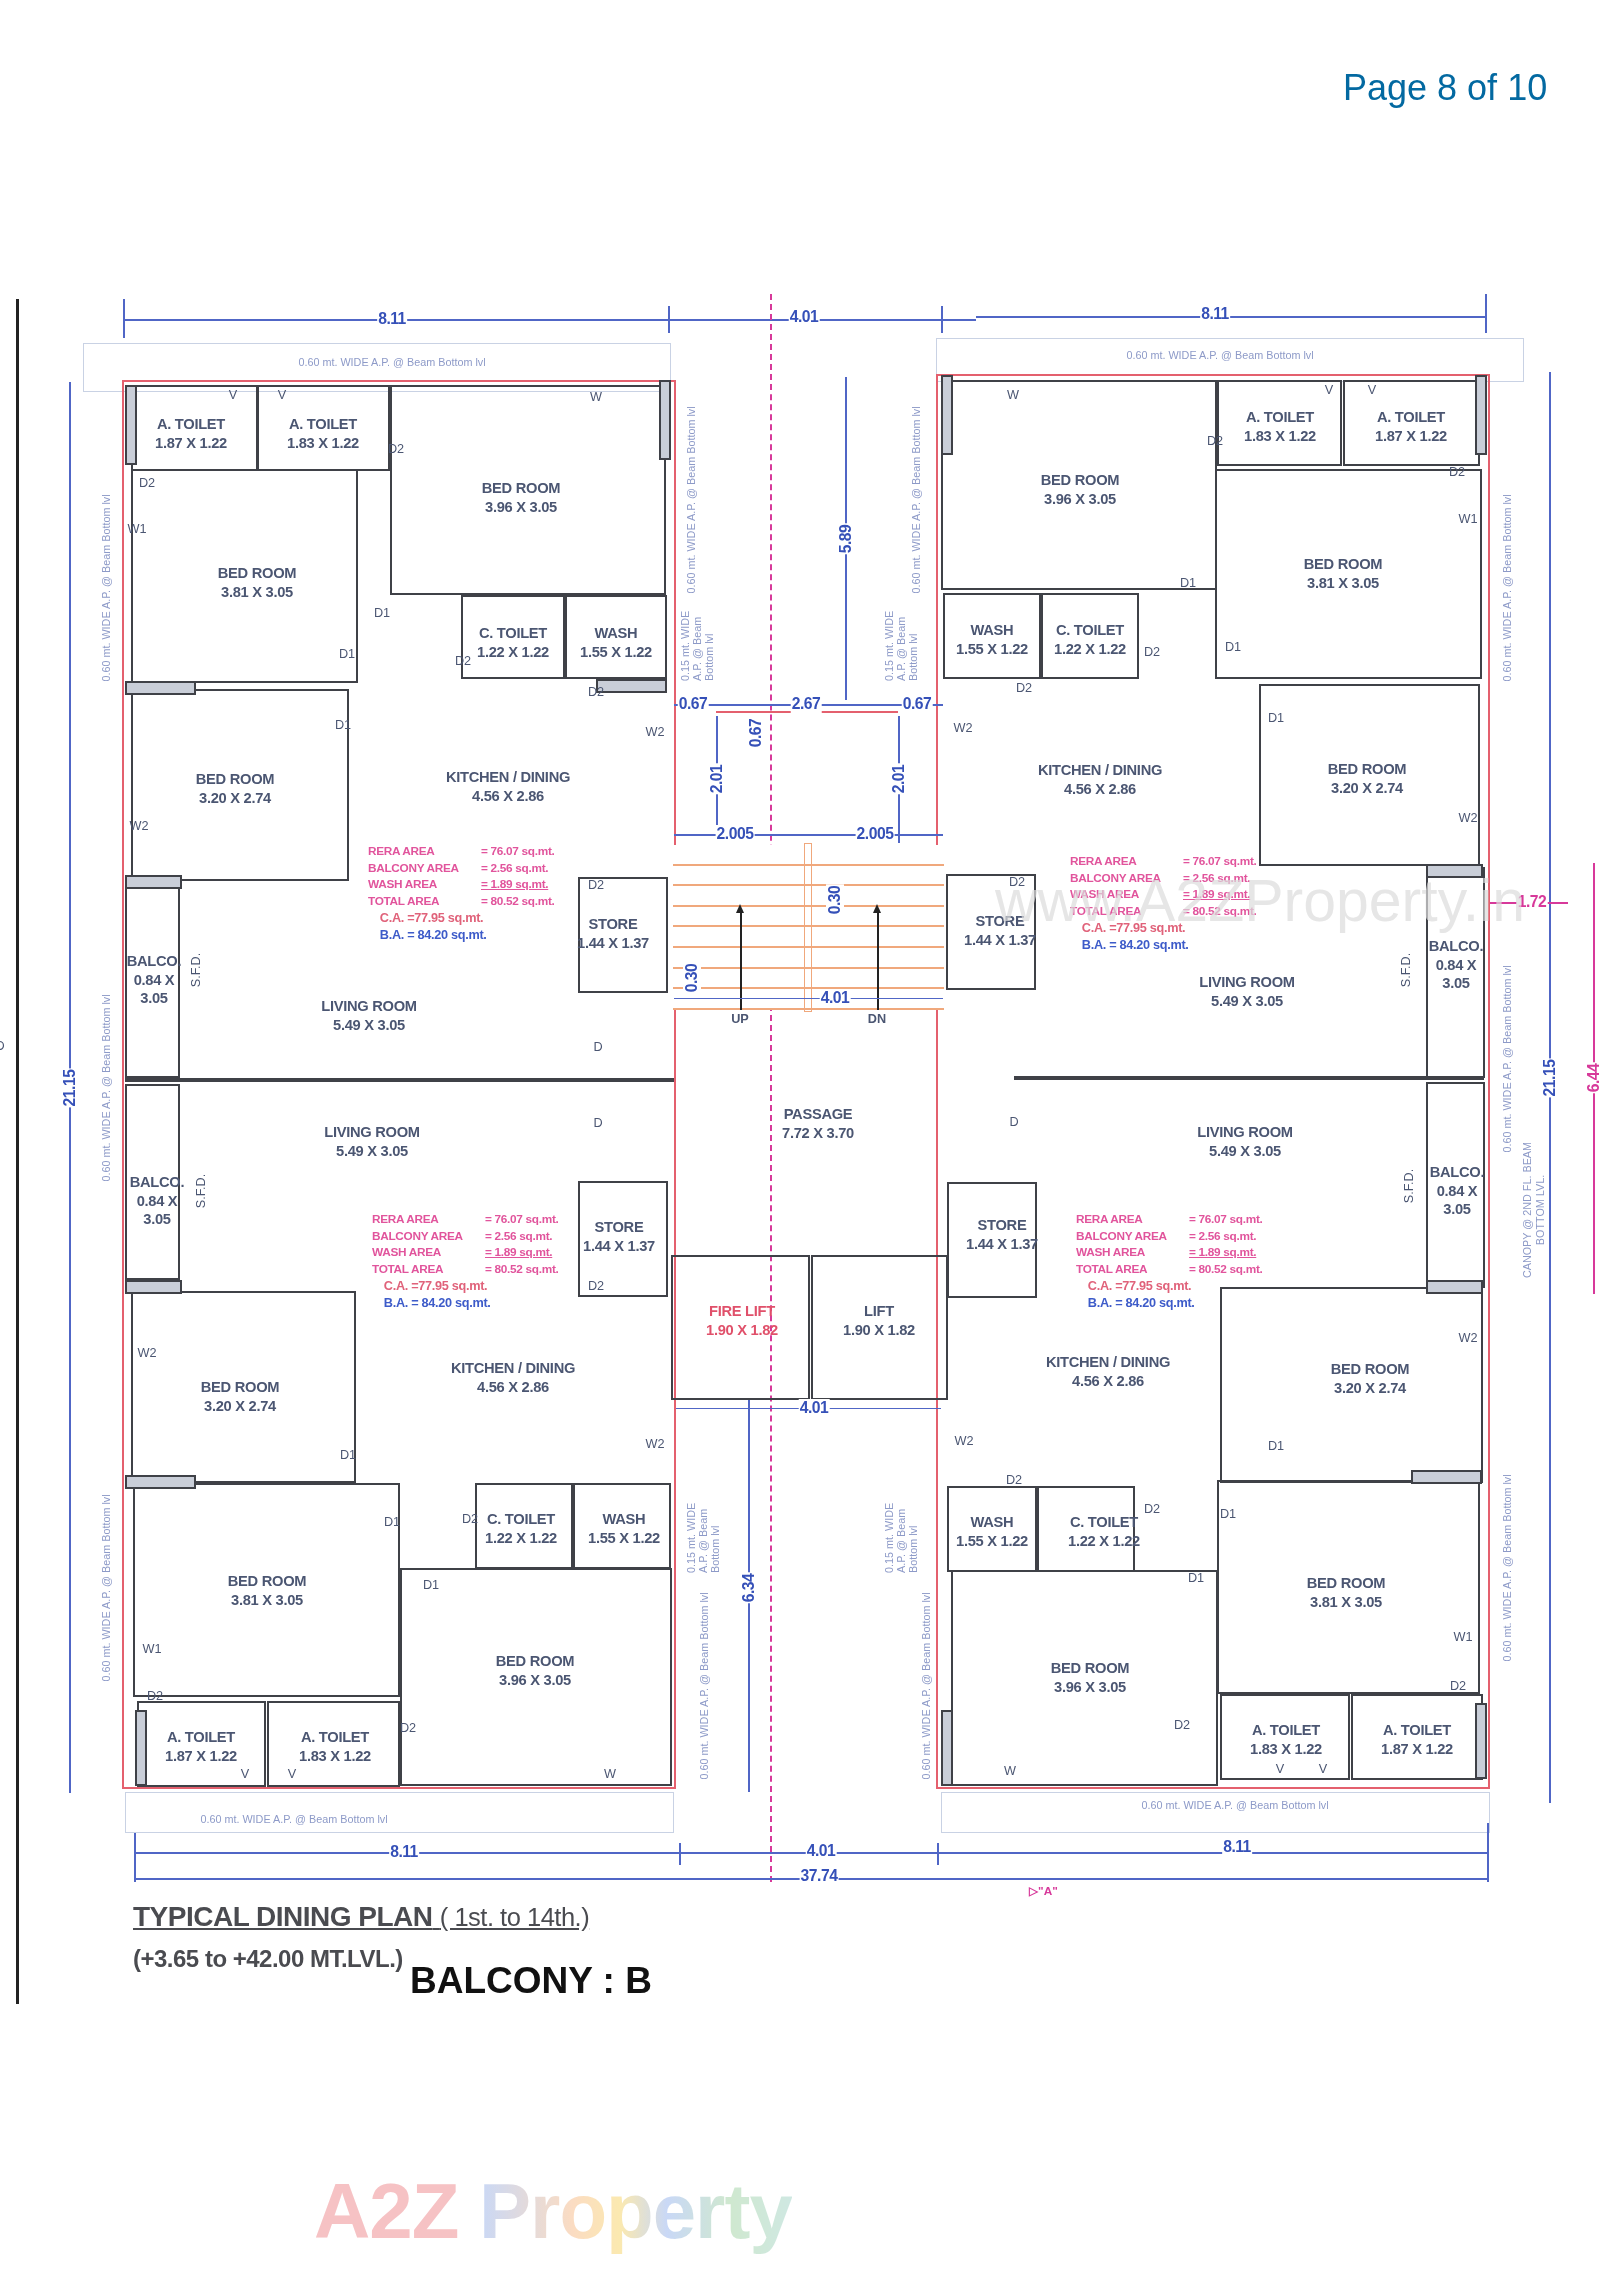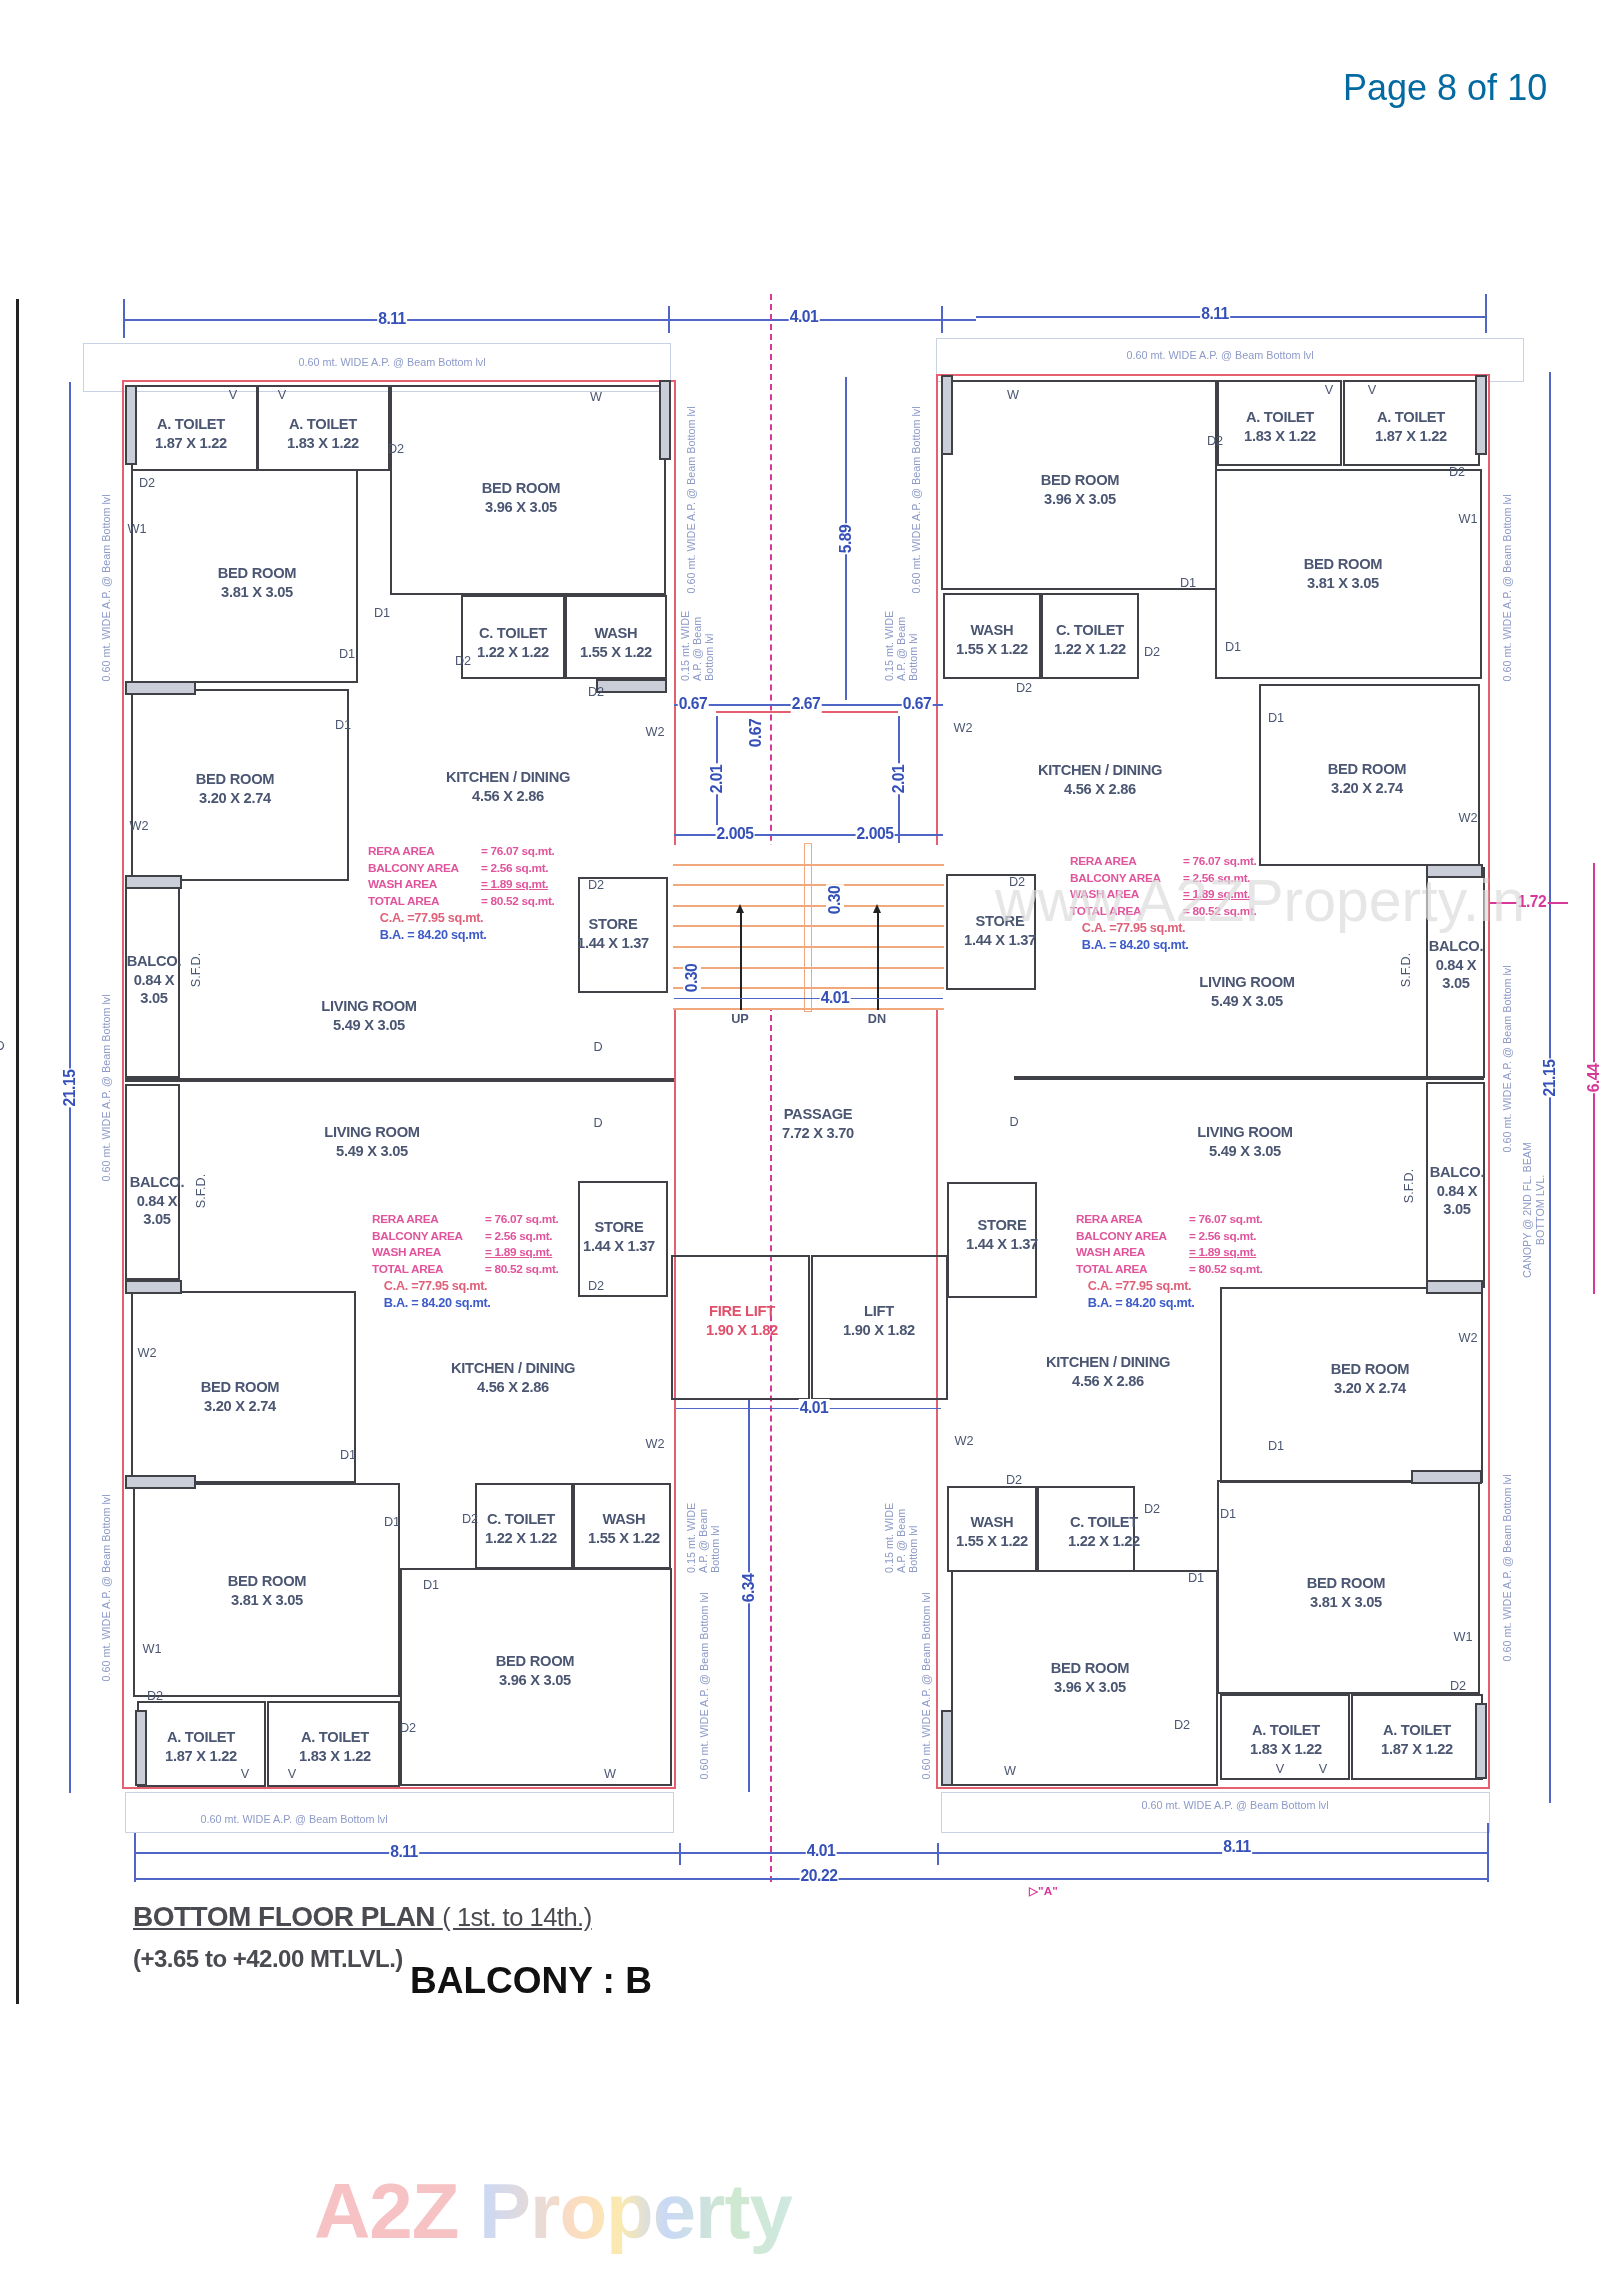--- a/index.html
+++ b/index.html
@@ -531,24 +531,24 @@
 
   <div class="hline" style="left:134px;top:1852px;width:1353px;"></div>
   <div class="hline" style="left:134px;top:1878px;width:1353px;"></div>
   <div class="tick" style="left:134px;top:1833px;height:49px;"></div>
   <div class="tick" style="left:679px;top:1843px;"></div>
   <div class="tick" style="left:937px;top:1843px;"></div>
   <div class="tick" style="left:1487px;top:1823px;height:59px;"></div>
   <div class="dimtxt" style="left:404px;top:1852px;">8.11</div>
   <div class="dimtxt" style="left:821px;top:1851px;">4.01</div>
   <div class="dimtxt" style="left:1237px;top:1847px;">8.11</div>
-  <div class="dimtxt" style="left:819px;top:1876px;">20.22</div>
+  <div class="dimtxt" style="left:819px;top:1876px;">37.74</div>
 </div>
 
-<div class="abs title-main"><span>BOTTOM FLOOR PLAN</span> <span class="sub">( 1st. to 14th.)</span></div>
+<div class="abs title-main"><span>TYPICAL DINING PLAN</span> <span class="sub">( 1st. to 14th.)</span></div>
 <div class="abs title-level">(+3.65 to +42.00 MT.LVL.)</div>
 <div class="abs building">BALCONY : B</div>
 
 <div class="abs wm-web">www.A2ZProperty.in</div>
 <div class="abs watermark-a2z">
   <span style="color:#f6c2c4;text-align:right;">A2Z</span>
   <span style="background:linear-gradient(90deg,#c9d8f6 0%,#fbdcc2 30%,#fbe9b0 45%,#c9d8f6 60%,#cfe8cf 80%,#cfe8e2 100%);-webkit-background-clip:text;background-clip:text;color:transparent;">Property</span>
 </div>
 
 

